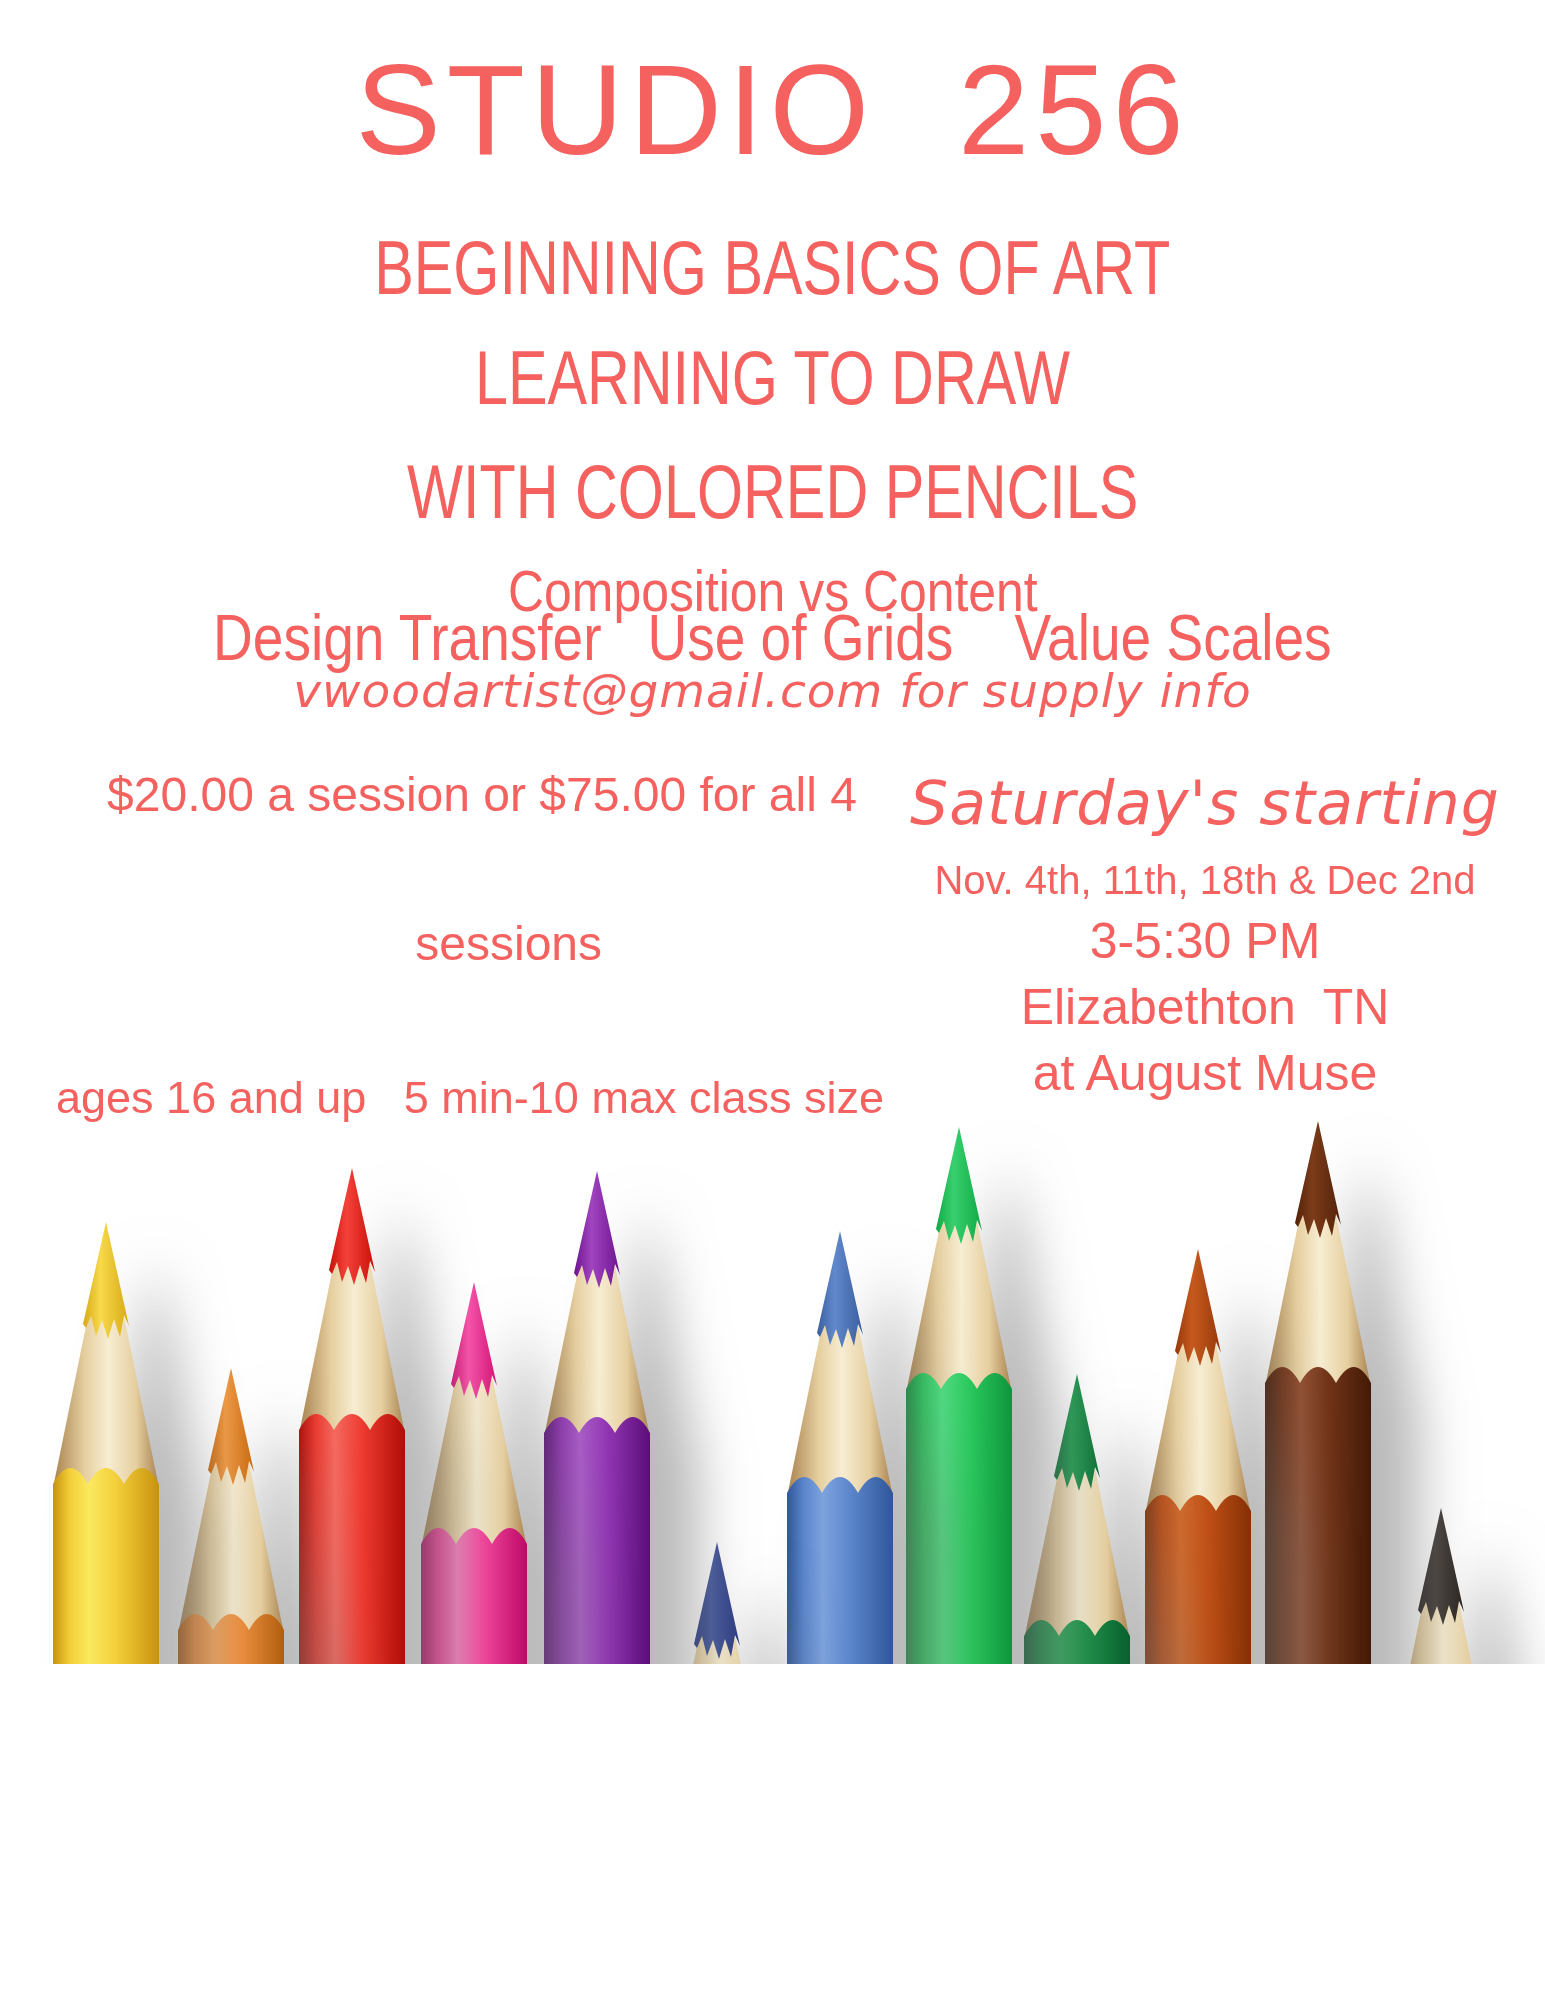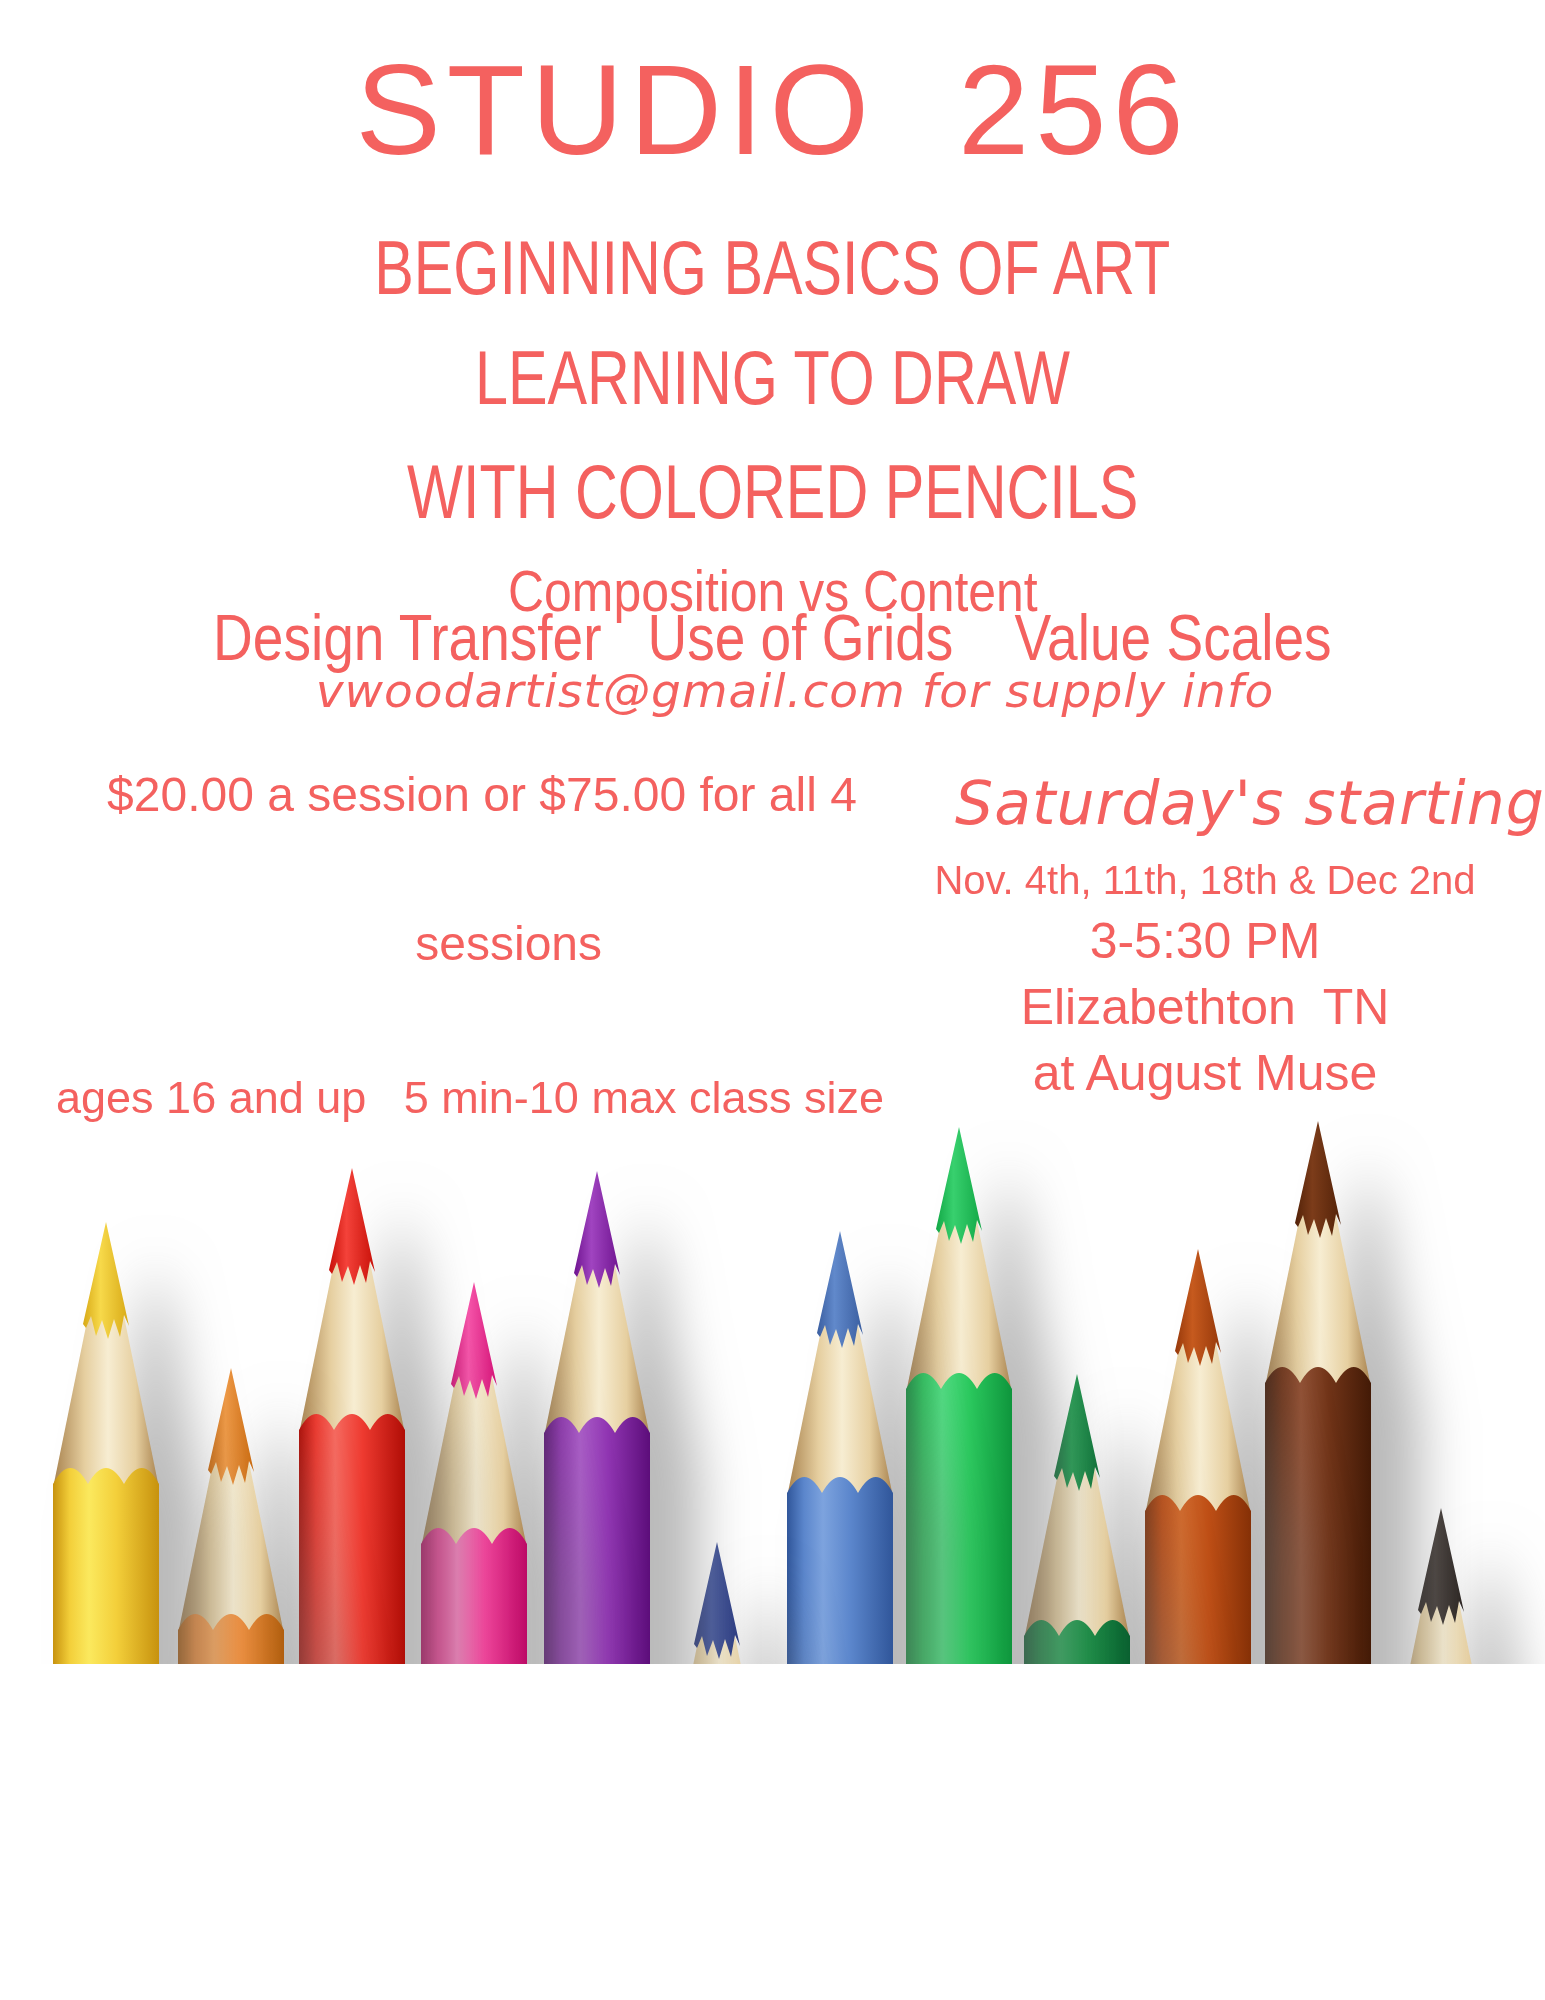--- a/index.html
+++ b/index.html
@@ -7,21 +7,21 @@
     position:relative;
     width:1545px;height:1664px;
     overflow:hidden;
     background:#ffffff;
     font-family:"Liberation Sans", sans-serif;
     color:var(--accent,#f4615f);
   }
   .txt{position:absolute;left:0;right:0;text-align:center;white-space:pre;line-height:1.15;}
   .cond{display:inline-block;transform:scaleX(0.78);transform-origin:50% 50%;white-space:pre;}
   .cond85{display:inline-block;transform:scaleX(0.86);transform-origin:50% 50%;white-space:pre;}
-  .hand{font-family:"DejaVu Sans", cursive;font-style:italic;letter-spacing:1px;padding-left:45px;}
+  .hand{font-family:"DejaVu Sans", cursive;font-style:italic;letter-spacing:1px;}
 
   .title{top:36px;font-size:128px;letter-spacing:6px;}
   .sub1{top:224px;font-size:76px;}
   .sub2{top:334px;font-size:76px;}
   .sub3{top:424px;font-size:76px;margin-top:24px;}
   .comp{top:520px;font-size:58px;margin-top:38px;}
   .topics{top:602px;font-size:64px;}
   .email{top:664px;font-size:47px;}
 
   .col-left{position:absolute;left:0;width:940px;text-align:center;white-space:pre;}

